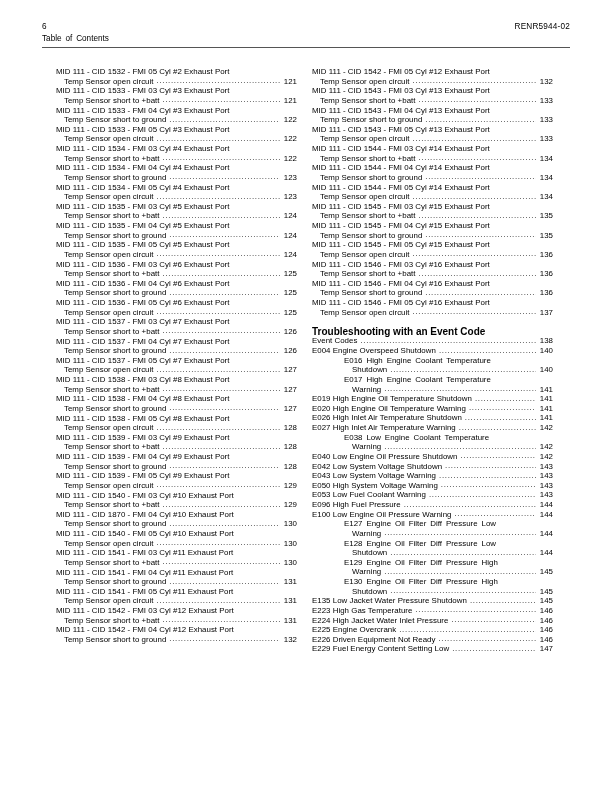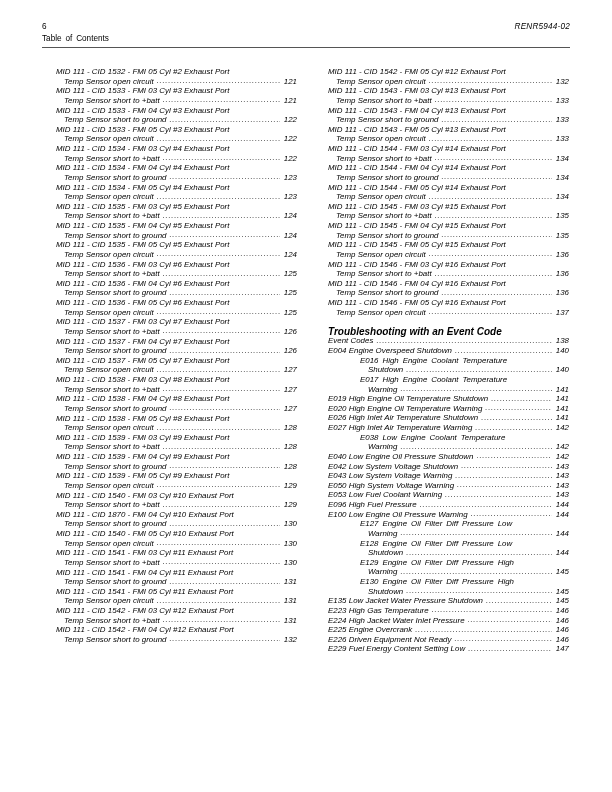--- a/index.html
+++ b/index.html
@@ -31,21 +31,20 @@
     font-size: 8.2px;
     line-height: 10.5px;
   }
   .folio {
     font-size: 8.2px;
     letter-spacing: 0.1px;
   }
   .doc-id {
     font-size: 8.2px;
     letter-spacing: 0.2px;
-    font-style: italic;
   }
   .header-title {
     font-size: 8.2px;
     line-height: 11px;
     word-spacing: 1.6px;
     padding-top: 0.5px;
   }
   .header-rule {
     border: 0;
     border-top: 0.8px solid #555555;
@@ -53,22 +52,21 @@
     width: 528px;
   }
 
   
   .toc-body {
     position: absolute;
     left: 42px;
     top: 67px;
     width: 528px;
     display: flex;
-    gap: 17px;
-    font-style: italic;
+    gap: 1px;
   }
   .toc-column {
     width: 255px;
     flex: 0 0 255px;
   }
 
   .toc-entry {
     margin: 0;
     padding: 0;
   }

